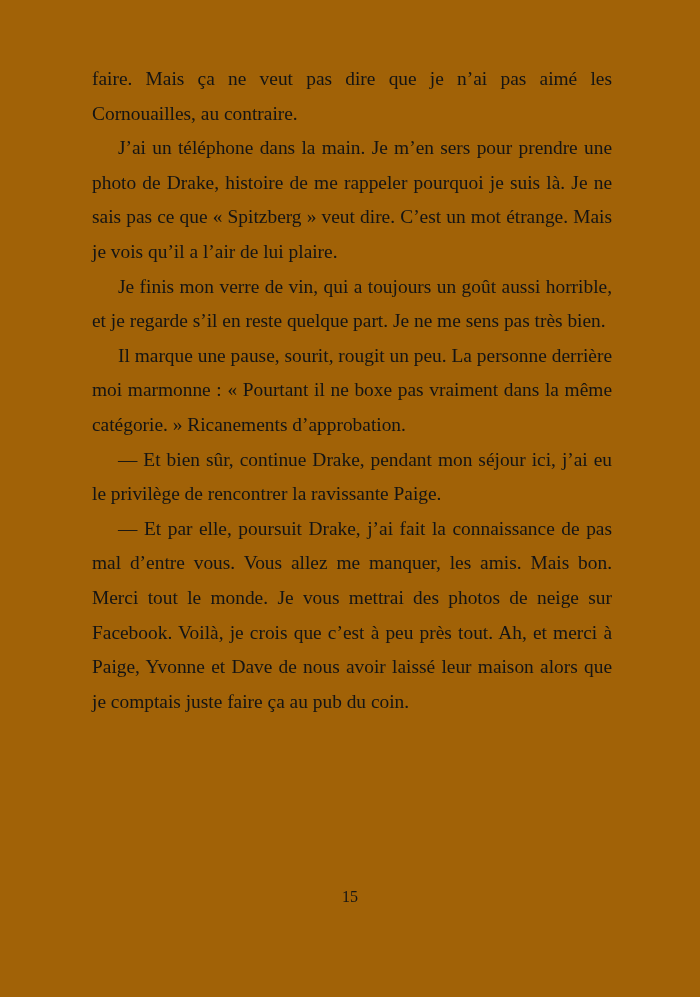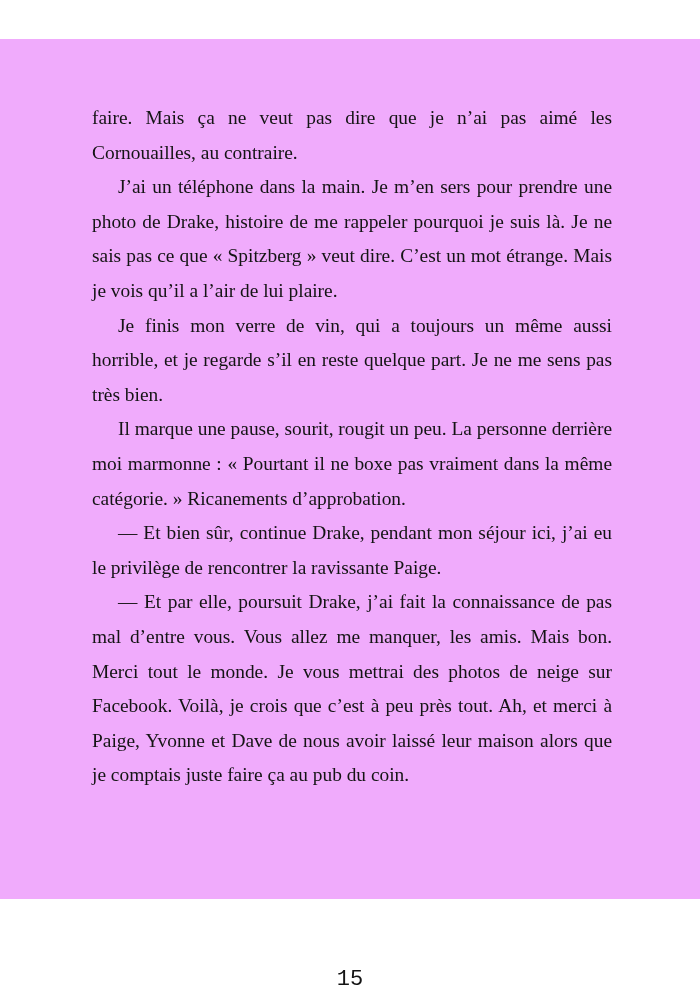--- a/index.html
+++ b/index.html
@@ -13,23 +13,22 @@
     position: relative;
     font-family: "Liberation Serif", "DejaVu Serif", serif;
     color: #111111;
     overflow: hidden;
   }
   .page {
     position: absolute;
     left: 0;
     top: 0;
     width: 700px;
-    height: 860px;
-    background: #f0abfc;
-    margin-top: 39px;
+    height: 997px;
+    background: #a16207;
   }
   .text-block {
     position: absolute;
     left: 92px;
     top: 62px;
     width: 520px;
     font-size: 19.4px;
     line-height: 34.6px;
     text-align: justify;
     text-justify: inter-word;
@@ -39,37 +38,37 @@
   .para {
     margin: 0;
     text-indent: 0;
   }
   .para.indent {
     text-indent: 26px;
   }
   .folio {
     position: absolute;
     left: 0;
-    top: 928px;
+    top: 888px;
     width: 700px;
     text-align: center;
-    font-size: 22px;
+    font-size: 16px;
     color: #141414;
-    font-family: Liberation Mono, monospace;
+    font-family: Liberation Serif, serif;
   }
 </style>
 </head>
 <body>
 
 <div class="page">
 
   <div class="text-block">
     <p class="para">faire. Mais ça ne veut pas dire que je n’ai pas aimé les Cornouailles, au contraire.</p>
     <p class="para indent">J’ai un téléphone dans la main. Je m’en sers pour prendre une photo de Drake, histoire de me rappeler pourquoi je suis là. Je ne sais pas ce que « Spitzberg » veut dire. C’est un mot étrange. Mais je vois qu’il a l’air de lui plaire.</p>
-    <p class="para indent">Je finis mon verre de vin, qui a toujours un même aussi horrible, et je regarde s’il en reste quelque part. Je ne me sens pas très bien.</p>
+    <p class="para indent">Je finis mon verre de vin, qui a toujours un goût aussi horrible, et je regarde s’il en reste quelque part. Je ne me sens pas très bien.</p>
     <p class="para indent">Il marque une pause, sourit, rougit un peu. La personne derrière moi marmonne : « Pourtant il ne boxe pas vraiment dans la même catégorie. » Ricanements d’approbation.</p>
     <p class="para indent">— Et bien sûr, continue Drake, pendant mon séjour ici, j’ai eu le privilège de rencontrer la ravissante Paige.</p>
     <p class="para indent">— Et par elle, poursuit Drake, j’ai fait la connaissance de pas mal d’entre vous. Vous allez me manquer, les amis. Mais bon. Merci tout le monde. Je vous mettrai des photos de neige sur Facebook. Voilà, je crois que c’est à peu près tout. Ah, et merci à Paige, Yvonne et Dave de nous avoir laissé leur maison alors que je comptais juste faire ça au pub du coin.</p>
   </div>
 
   <div class="folio">15</div>
 
 </div>
 
 </body></html>

